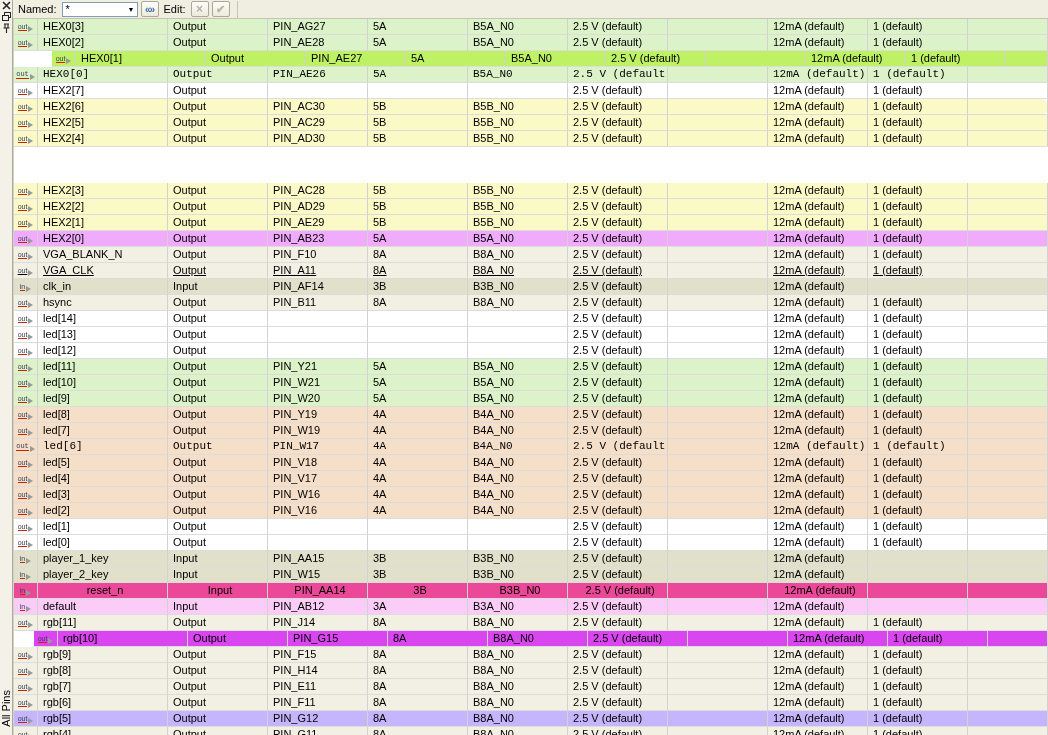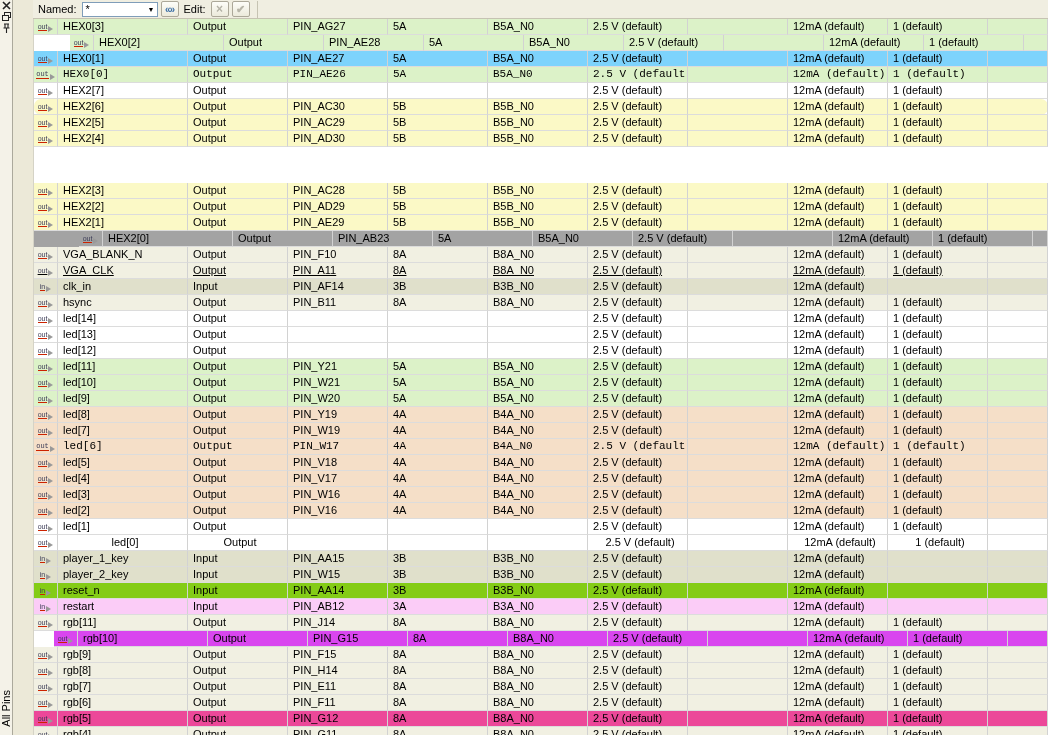--- a/index.html
+++ b/index.html
@@ -2,21 +2,21 @@
 <html><head>
 <meta charset="utf-8">
 <style>
   * { box-sizing: border-box; }
   html,body { margin:0; padding:0; }
   body {
     width:1048px; height:735px; overflow:hidden;
     font-family:"Liberation Sans", sans-serif; font-size:11px; color:#000;
     background:#ece9d8;
   }
-  .app { display:flex; width:1048px; height:735px;gap:20px; }
+  .app { display:flex; width:1048px; height:735px; }
 
   
   .dock-strip {
     width:13px; height:735px; background:#f4f2e8;
     border-right:1px solid #aba99c; position:relative; flex:0 0 13px;
   }
   .dock-icons { display:flex; flex-direction:column; align-items:center; padding-top:1px; gap:2px; }
   .dock-icons svg { display:block; }
   .vertical-title {
     position:absolute; left:0; bottom:8px; width:13px;
@@ -143,38 +143,38 @@
             <div class="cell">Output</div>
             <div class="cell">PIN_AG27</div>
             <div class="cell">5A</div>
             <div class="cell">B5A_N0</div>
             <div class="cell">2.5 V (default)</div>
             <div class="cell"></div>
             <div class="cell">12mA (default)</div>
             <div class="cell">1 (default)</div>
             <div class="cell"></div>
           </div>
-          <div class="data-row" style="background: rgb(220, 242, 200); margin-left: 36px;">
+          <div class="data-row" style="background: rgb(220, 242, 200);">
             <div class="cell icon-cell">
               <span class="pin-icon">
                 <i class="lbl">out</i>
               </span>
             </div>
             <div class="cell">HEX0[2]</div>
             <div class="cell">Output</div>
             <div class="cell">PIN_AE28</div>
             <div class="cell">5A</div>
             <div class="cell">B5A_N0</div>
             <div class="cell">2.5 V (default)</div>
             <div class="cell"></div>
             <div class="cell">12mA (default)</div>
             <div class="cell">1 (default)</div>
             <div class="cell"></div>
           </div>
-          <div class="data-row" style="background: #7dd3fc;">
+          <div class="data-row" style="background: #bef264; margin-left: 38px;">
             <div class="cell icon-cell">
               <span class="pin-icon">
                 <i class="lbl">out</i>
               </span>
             </div>
             <div class="cell">HEX0[1]</div>
             <div class="cell">Output</div>
             <div class="cell">PIN_AE27</div>
             <div class="cell">5A</div>
             <div class="cell">B5A_N0</div>
@@ -313,21 +313,21 @@
             <div class="cell">Output</div>
             <div class="cell">PIN_AE29</div>
             <div class="cell">5B</div>
             <div class="cell">B5B_N0</div>
             <div class="cell">2.5 V (default)</div>
             <div class="cell"></div>
             <div class="cell">12mA (default)</div>
             <div class="cell">1 (default)</div>
             <div class="cell"></div>
           </div>
-          <div class="data-row" style="background: #a3a3a3; padding-left: 45px;">
+          <div class="data-row" style="background: #f0abfc;">
             <div class="cell icon-cell">
               <span class="pin-icon">
                 <i class="lbl">out</i>
               </span>
             </div>
             <div class="cell">HEX2[0]</div>
             <div class="cell">Output</div>
             <div class="cell">PIN_AB23</div>
             <div class="cell">5A</div>
             <div class="cell">B5A_N0</div>
@@ -636,21 +636,21 @@
             <div class="cell">Output</div>
             <div class="cell"></div>
             <div class="cell"></div>
             <div class="cell"></div>
             <div class="cell">2.5 V (default)</div>
             <div class="cell"></div>
             <div class="cell">12mA (default)</div>
             <div class="cell">1 (default)</div>
             <div class="cell"></div>
           </div>
-          <div class="data-row" style="background: rgb(255, 255, 255); text-align: center;">
+          <div class="data-row" style="background: rgb(255, 255, 255);">
             <div class="cell icon-cell">
               <span class="pin-icon">
                 <i class="lbl">out</i>
               </span>
             </div>
             <div class="cell">led[0]</div>
             <div class="cell">Output</div>
             <div class="cell"></div>
             <div class="cell"></div>
             <div class="cell"></div>
@@ -687,21 +687,21 @@
             <div class="cell">Input</div>
             <div class="cell">PIN_W15</div>
             <div class="cell">3B</div>
             <div class="cell">B3B_N0</div>
             <div class="cell">2.5 V (default)</div>
             <div class="cell"></div>
             <div class="cell">12mA (default)</div>
             <div class="cell"></div>
             <div class="cell"></div>
           </div>
-          <div class="data-row" style="background: #84cc16;">
+          <div class="data-row" style="background: #ec4899; text-align: center;">
             <div class="cell icon-cell">
               <span class="pin-icon">
                 <i class="lbl">in</i>
               </span>
             </div>
             <div class="cell">reset_n</div>
             <div class="cell">Input</div>
             <div class="cell">PIN_AA14</div>
             <div class="cell">3B</div>
             <div class="cell">B3B_N0</div>
@@ -710,21 +710,21 @@
             <div class="cell">12mA (default)</div>
             <div class="cell"></div>
             <div class="cell"></div>
           </div>
           <div class="data-row" style="background: rgb(251, 204, 247);">
             <div class="cell icon-cell">
               <span class="pin-icon">
                 <i class="lbl">in</i>
               </span>
             </div>
-            <div class="cell">restart</div>
+            <div class="cell">default</div>
             <div class="cell">Input</div>
             <div class="cell">PIN_AB12</div>
             <div class="cell">3A</div>
             <div class="cell">B3A_N0</div>
             <div class="cell">2.5 V (default)</div>
             <div class="cell"></div>
             <div class="cell">12mA (default)</div>
             <div class="cell"></div>
             <div class="cell"></div>
           </div>
@@ -823,21 +823,21 @@
             <div class="cell">Output</div>
             <div class="cell">PIN_F11</div>
             <div class="cell">8A</div>
             <div class="cell">B8A_N0</div>
             <div class="cell">2.5 V (default)</div>
             <div class="cell"></div>
             <div class="cell">12mA (default)</div>
             <div class="cell">1 (default)</div>
             <div class="cell"></div>
           </div>
-          <div class="data-row" style="background: #ec4899;">
+          <div class="data-row" style="background: #c4b5fd;">
             <div class="cell icon-cell">
               <span class="pin-icon">
                 <i class="lbl">out</i>
               </span>
             </div>
             <div class="cell">rgb[5]</div>
             <div class="cell">Output</div>
             <div class="cell">PIN_G12</div>
             <div class="cell">8A</div>
             <div class="cell">B8A_N0</div>

